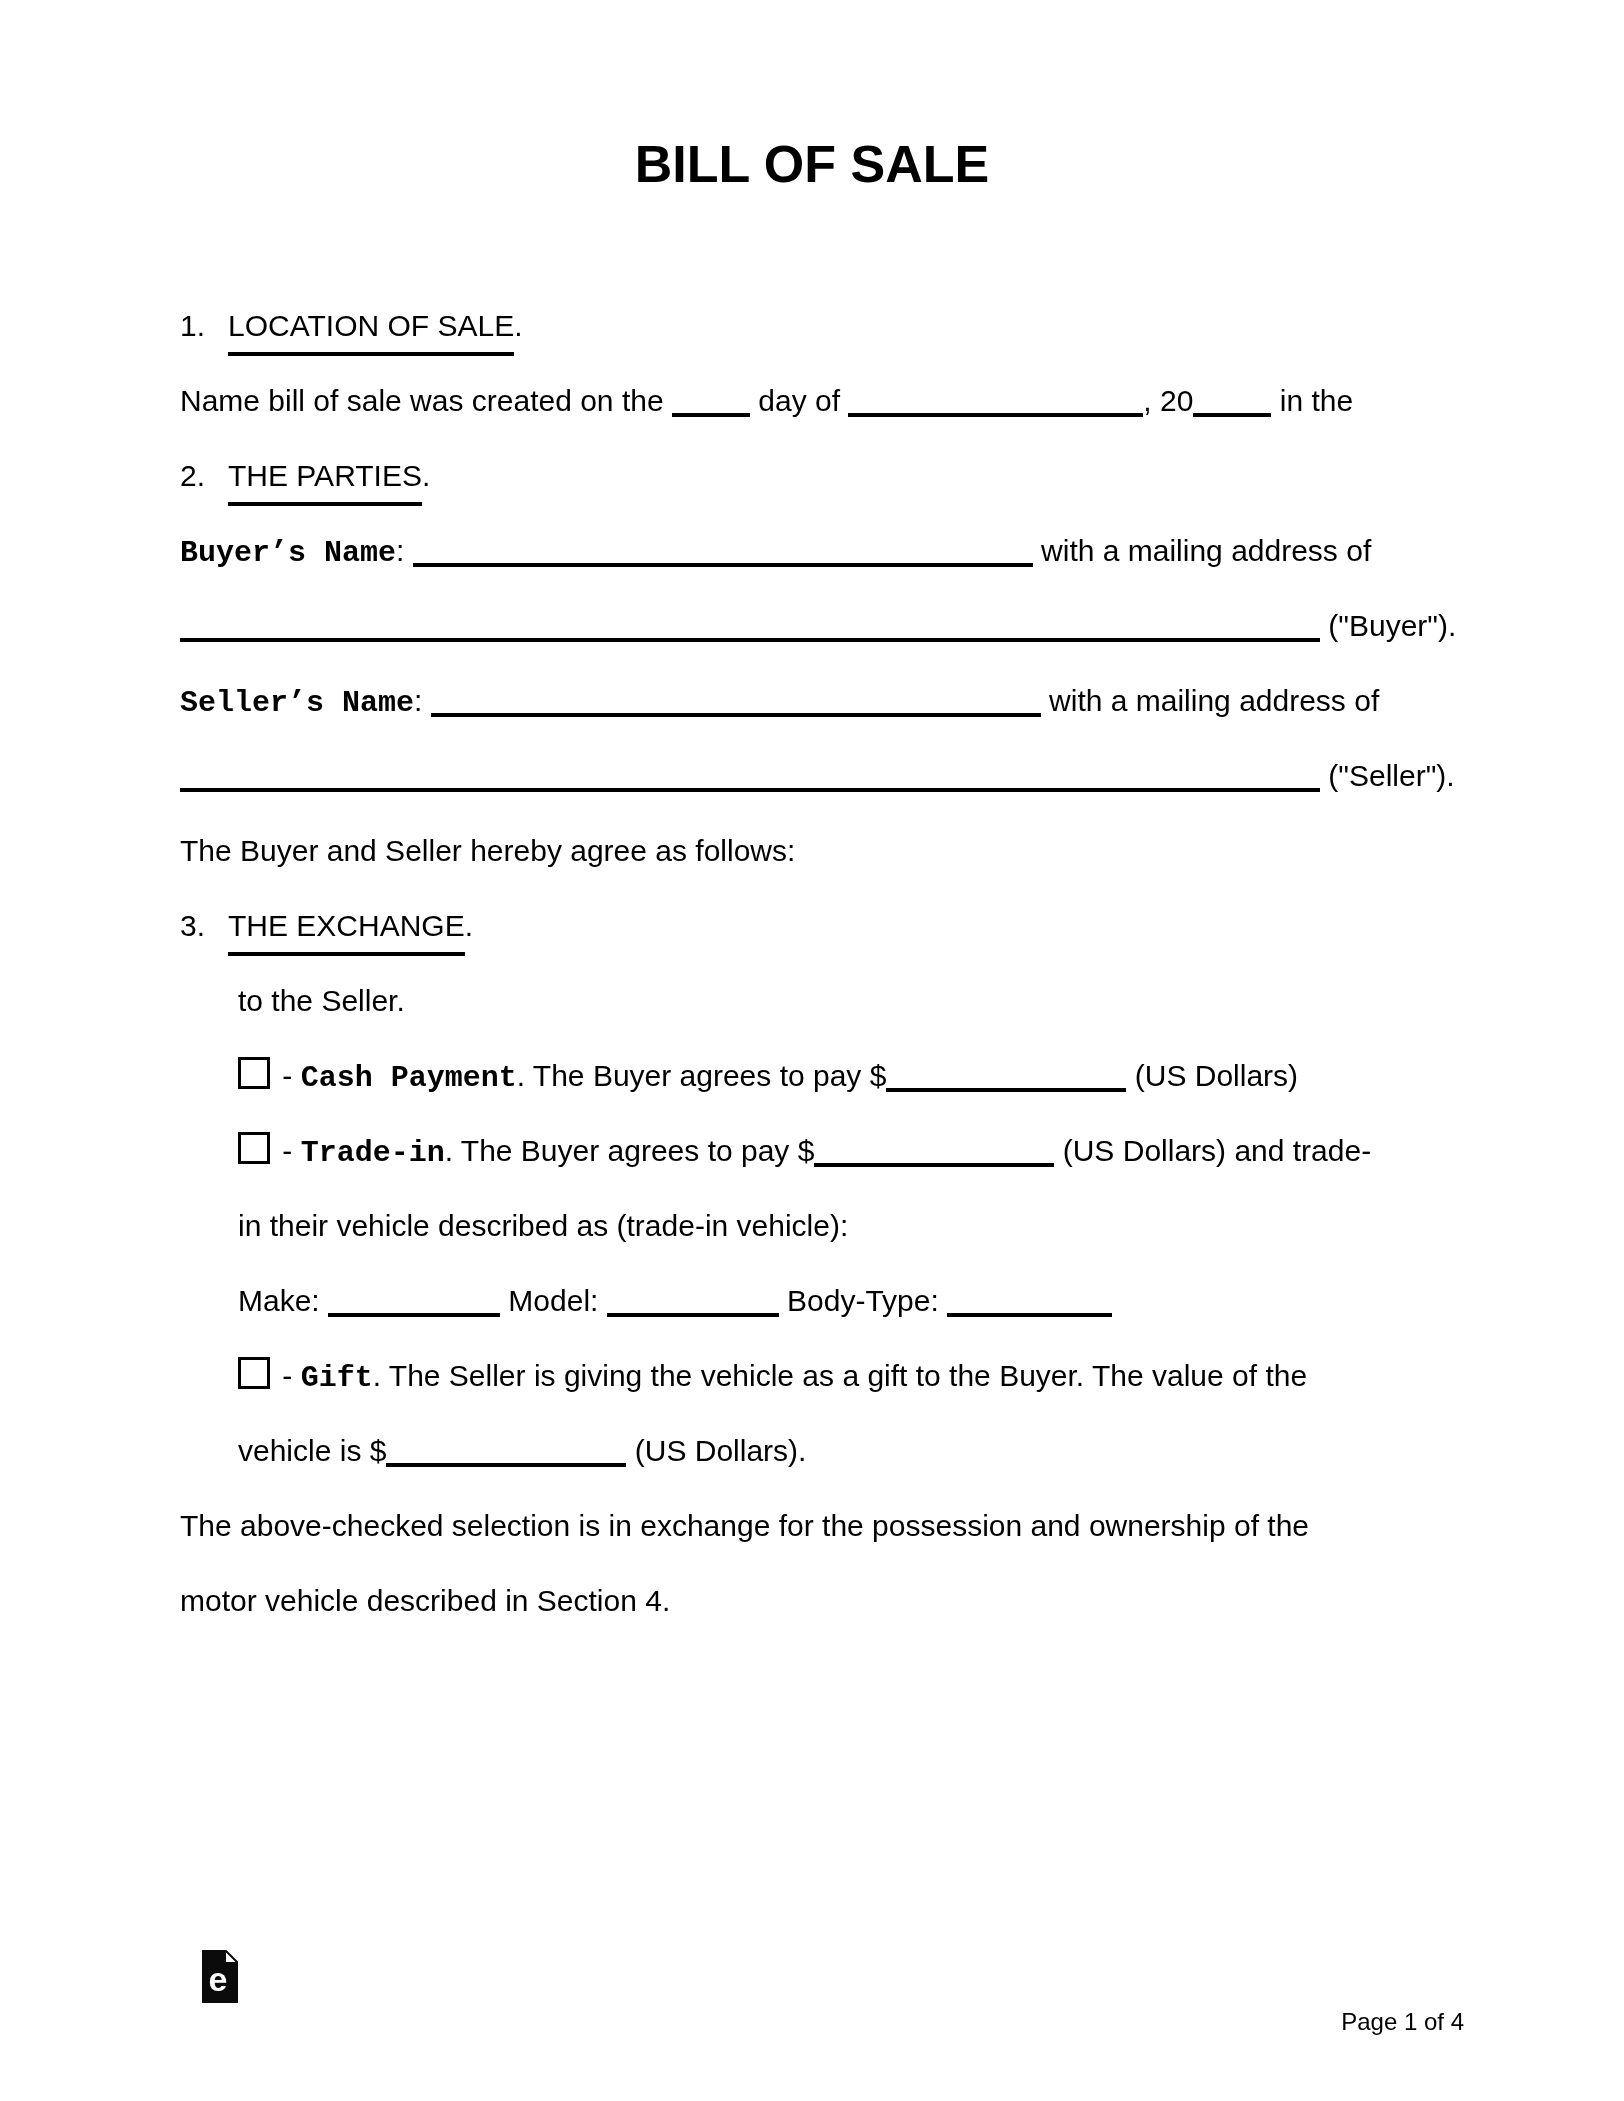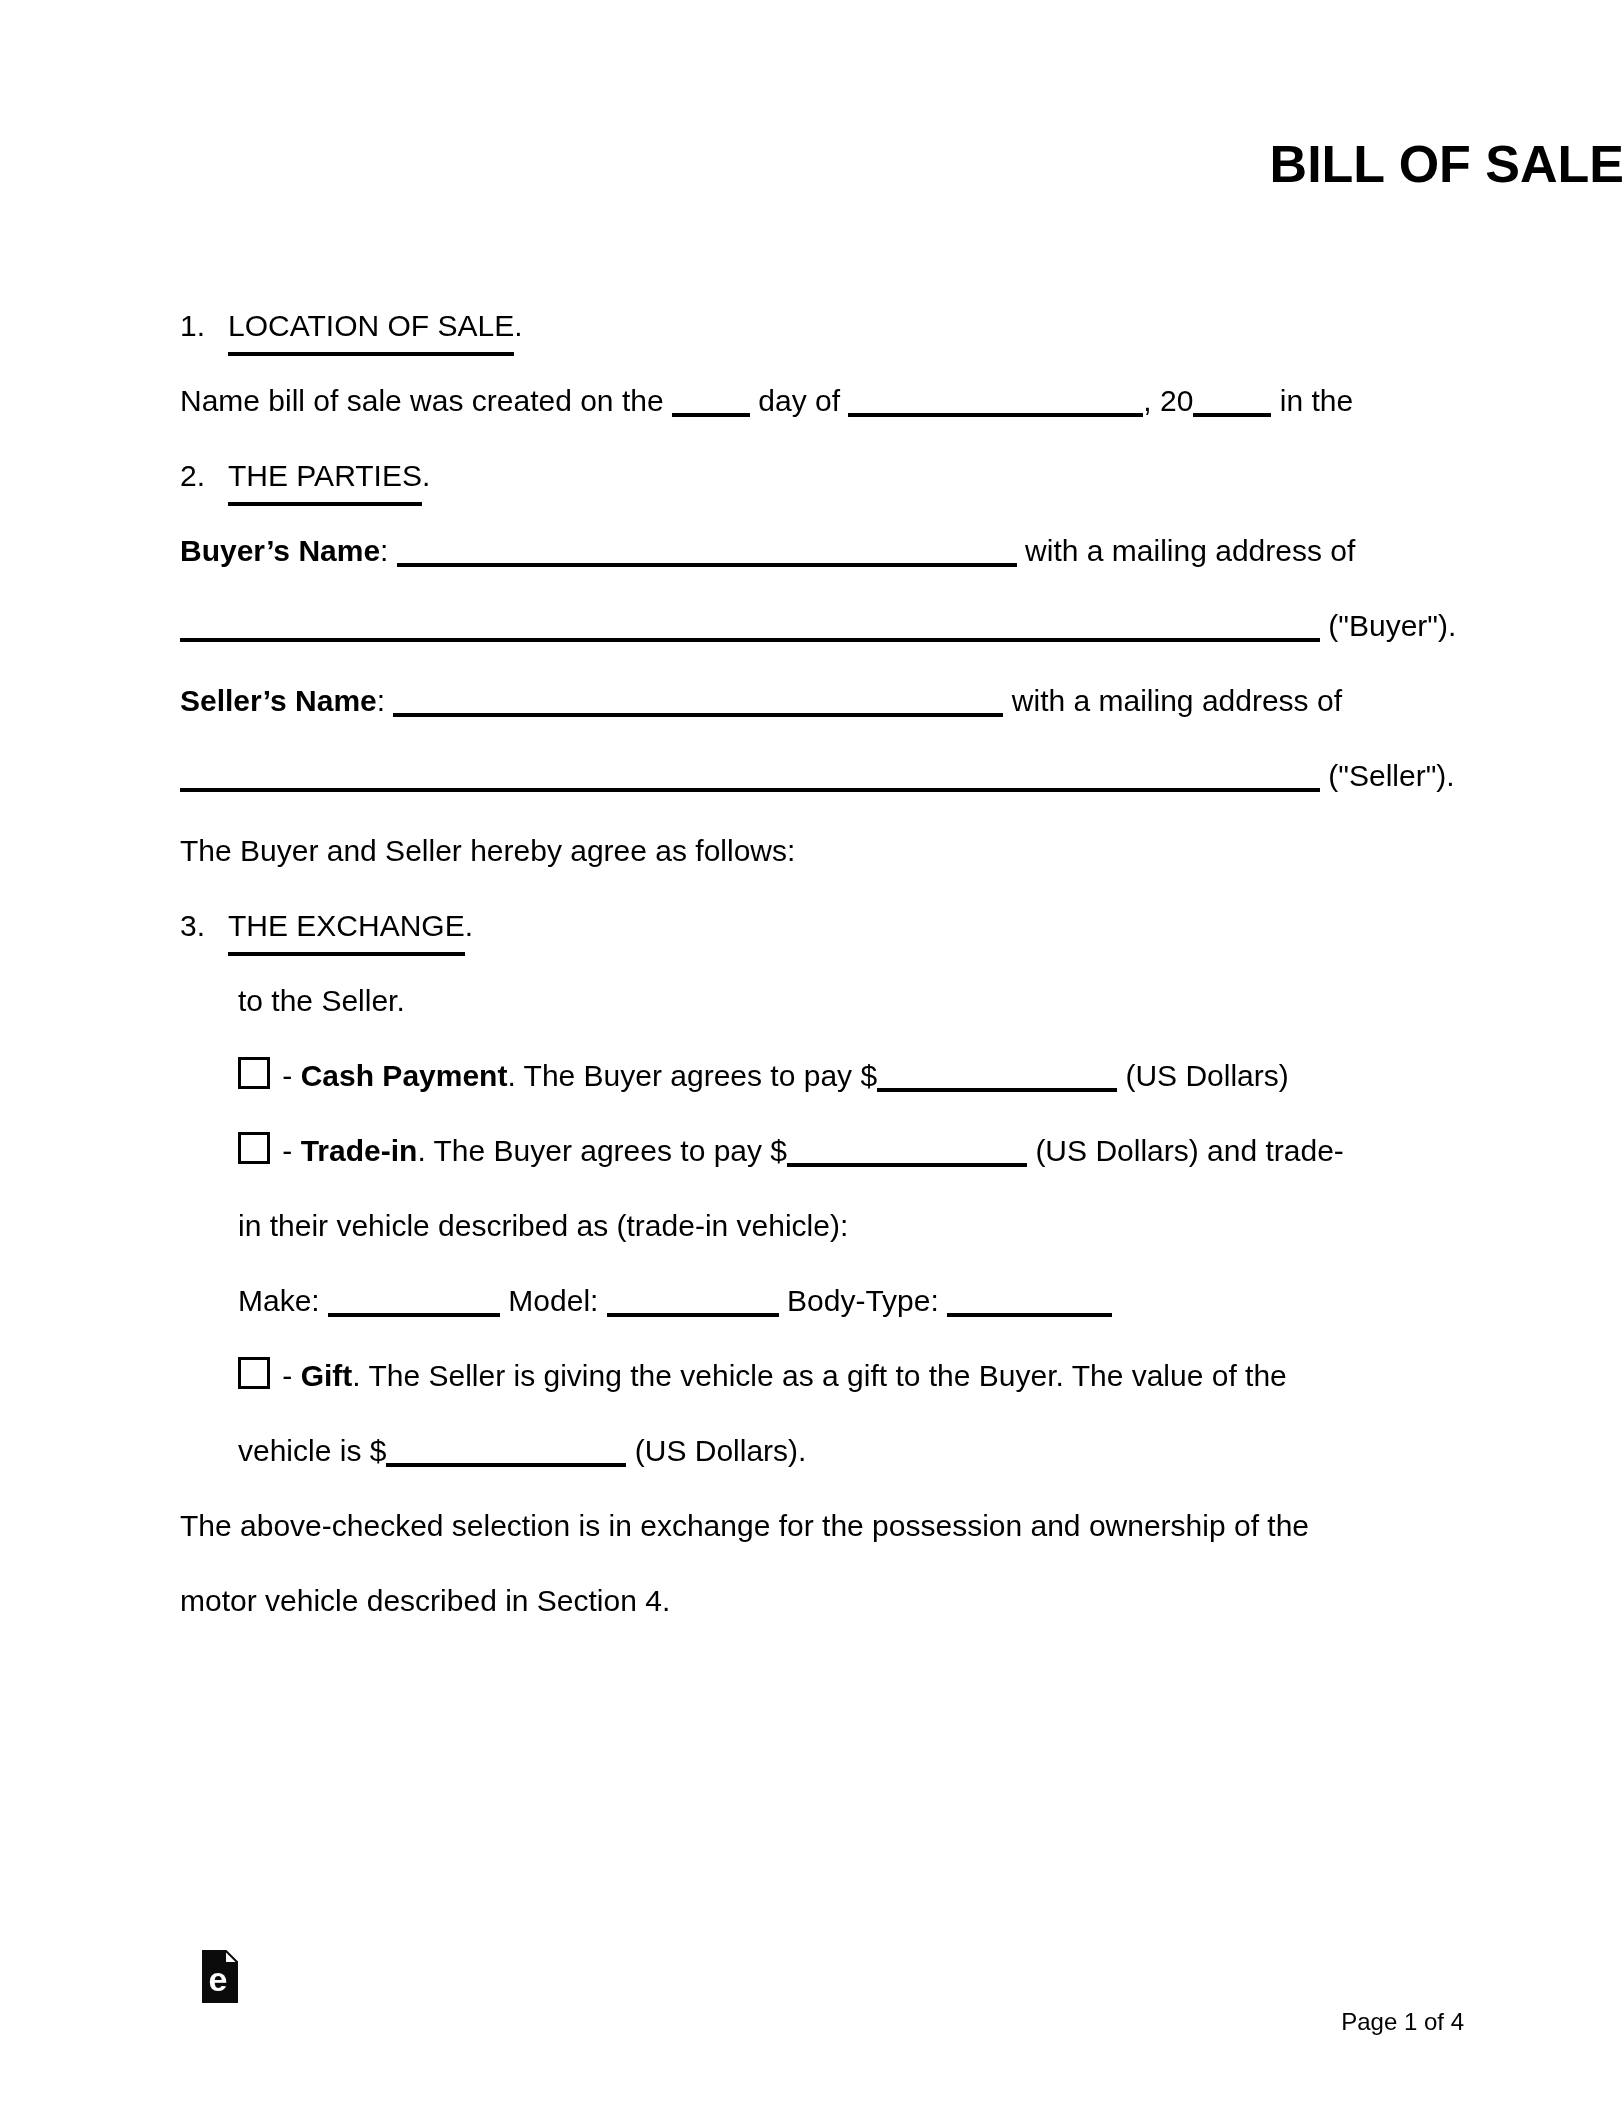--- a/index.html
+++ b/index.html
@@ -11,21 +11,21 @@
     color: #000000;
     font-family: "Liberation Sans", "DejaVu Sans", sans-serif;
     overflow: hidden;
   }
   .title {
     position: absolute;
     top: 134px;
     left: 0;
     right: 0;
     margin: 0;
-    text-align: right;
+    text-align: center;
     font-size: 52px;
     font-weight: bold;
   }
   .doc-body {
     position: absolute;
     top: 288px;
     left: 180px;
     width: 1300px;
   }
   .line {
@@ -33,21 +33,21 @@
     line-height: 75px;
     font-size: 30px;
     white-space: nowrap;
   }
   .line.indent { padding-left: 58px; }
   .num { display: inline-block; width: 48px; }
   .heading-underline {
     border-bottom: 4px solid #000;
     padding-bottom: 10px;
   }
-  .run.bold { font-weight: bold; }
+  .run.bold { font-weight: bold; font-family: Liberation Mono, monospace; }
   .blank {
     display: inline-block;
     height: 1em;
     border-bottom: 4px solid #000;
     vertical-align: -6px;
   }
   .cbx {
     display: inline-block;
     width: 26px;
     height: 26px;

